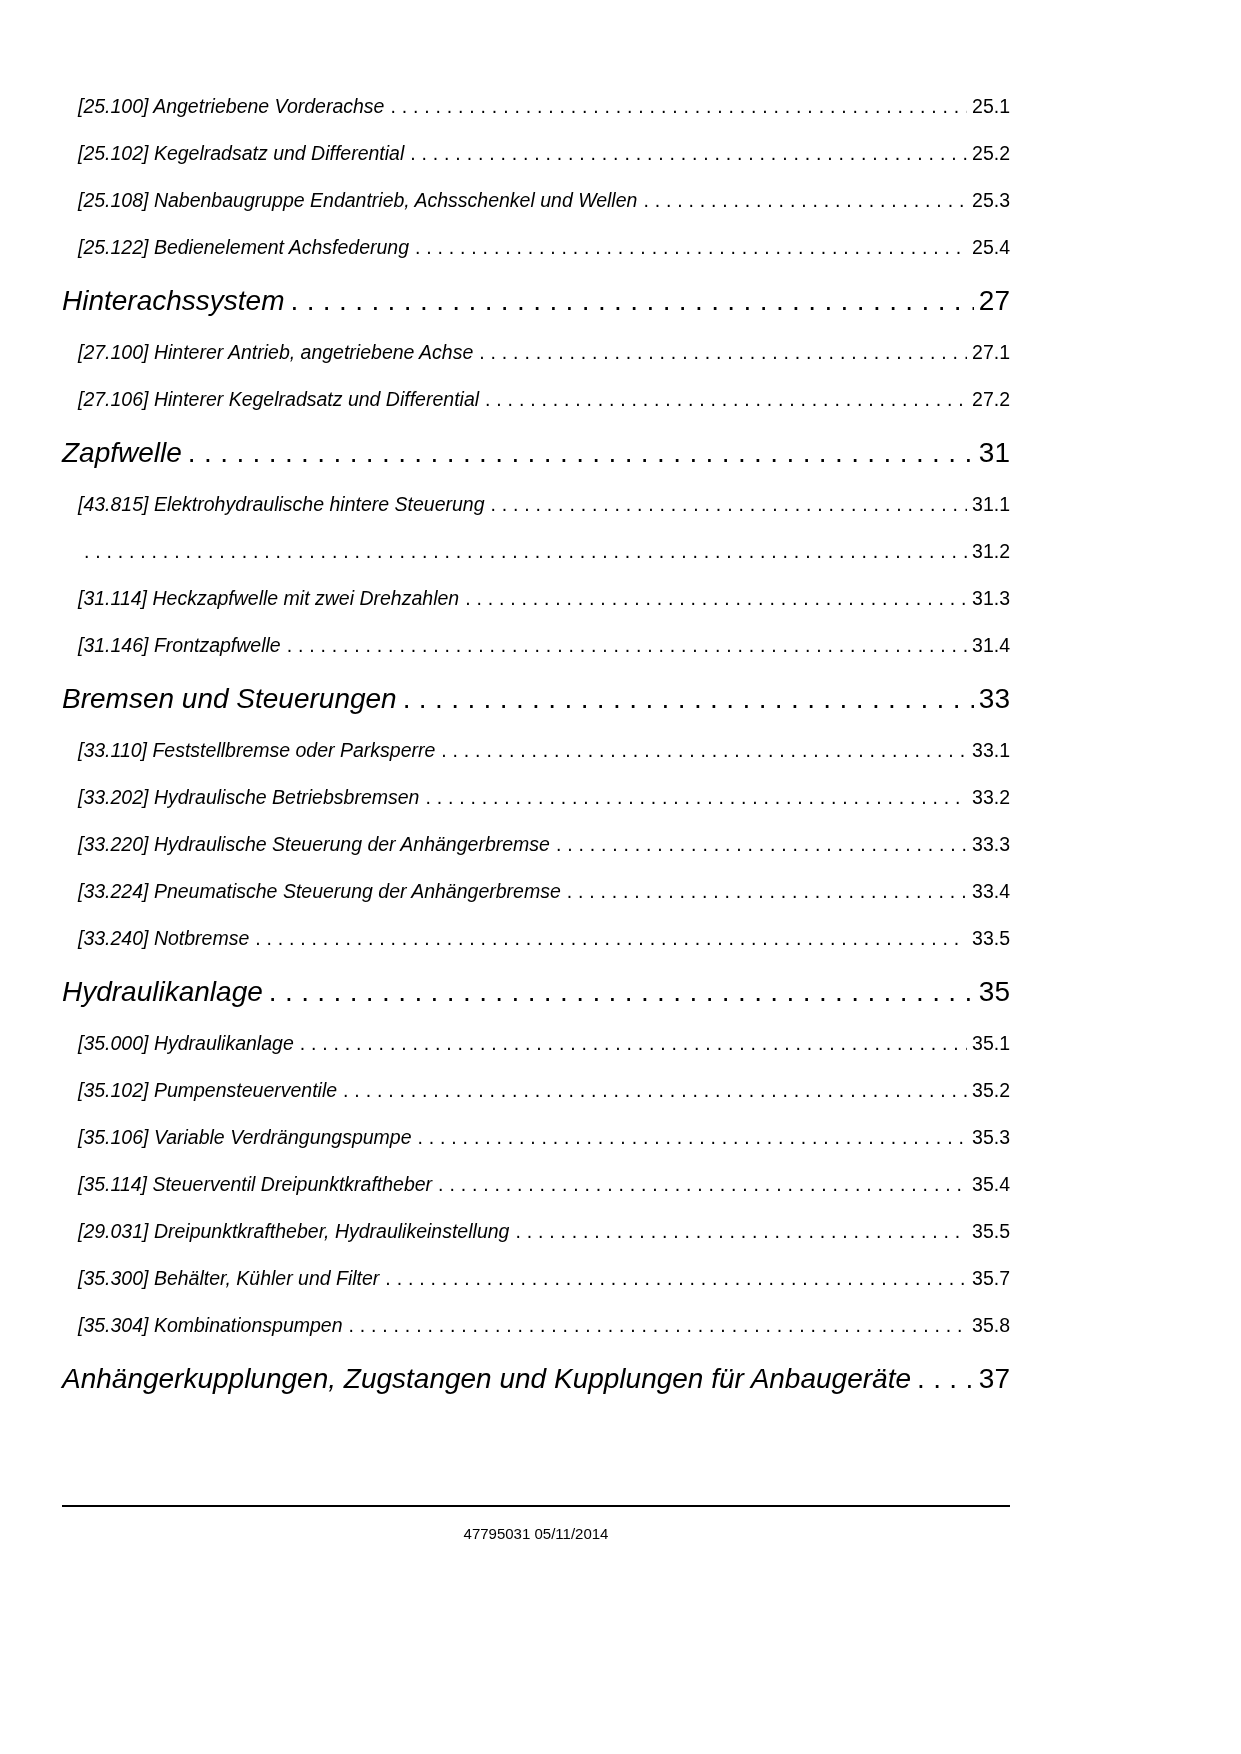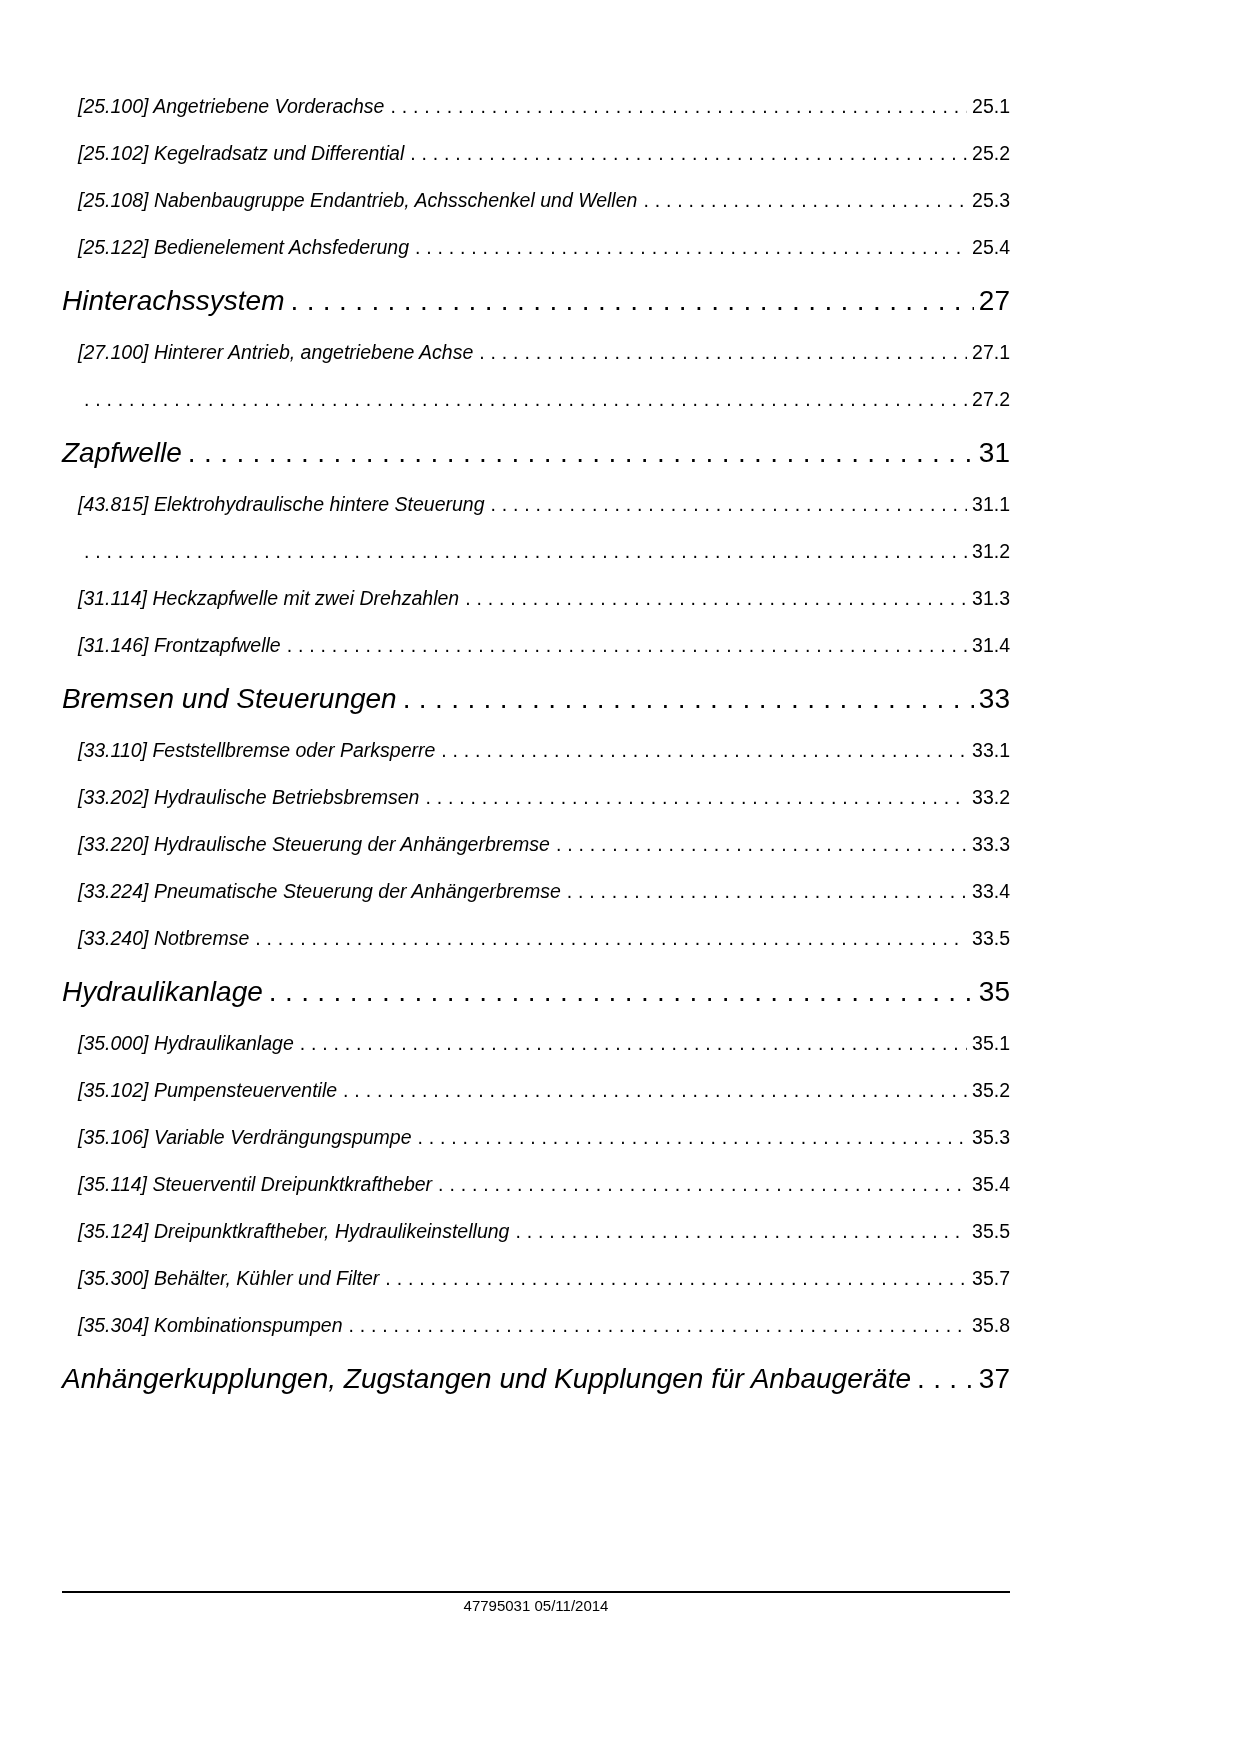--- a/index.html
+++ b/index.html
@@ -56,26 +56,26 @@
     content: "................................................................................................................................................................";
     letter-spacing: 0.30em;
   }
   .toc-page {
     flex: 0 0 auto;
     white-space: nowrap;
     text-align: center;
   }
   .footer {
     position: absolute;
-    top: 1591px;
+    top: 1505px;
     left: 62px;
     width: 948px;
     border-top: 2px solid #000000;
     text-align: center;
-    padding-top: 4px;
+    padding-top: 18px;
     font-size: 15px;
     line-height: 18px;
   }
 </style>
 </head>
 <body>
 
 <div class="page">
 
   <div class="toc">
@@ -109,20 +109,21 @@
     <span class="toc-page">27</span>
   </div>
 
   <div class="toc-row sub">
     <span class="toc-label">[27.100] Hinterer Antrieb, angetriebene Achse</span>
     <span class="leader"></span>
     <span class="toc-page">27.1</span>
   </div>
 
   <div class="toc-row sub">
+    <span class="toc-label">[27.106] Hinterer Kegelradsatz und Differential</span>
     <span class="leader"></span>
     <span class="toc-page">27.2</span>
   </div>
 
   <div class="toc-row section">
     <span class="toc-label">Zapfwelle</span>
     <span class="leader"></span>
     <span class="toc-page">31</span>
   </div>
 
@@ -209,21 +210,21 @@
     <span class="toc-page">35.3</span>
   </div>
 
   <div class="toc-row sub">
     <span class="toc-label">[35.114] Steuerventil Dreipunktkraftheber</span>
     <span class="leader"></span>
     <span class="toc-page">35.4</span>
   </div>
 
   <div class="toc-row sub">
-    <span class="toc-label">[35.124] Dreipunktkraftheber, Hydraulikeinstellung</span>
+    <span class="toc-label">[29.031] Dreipunktkraftheber, Hydraulikeinstellung</span>
     <span class="leader"></span>
     <span class="toc-page">35.5</span>
   </div>
 
 
   <div class="toc-row sub">
     <span class="toc-label">[35.300] Behälter, Kühler und Filter</span>
     <span class="leader"></span>
     <span class="toc-page">35.7</span>
   </div>

